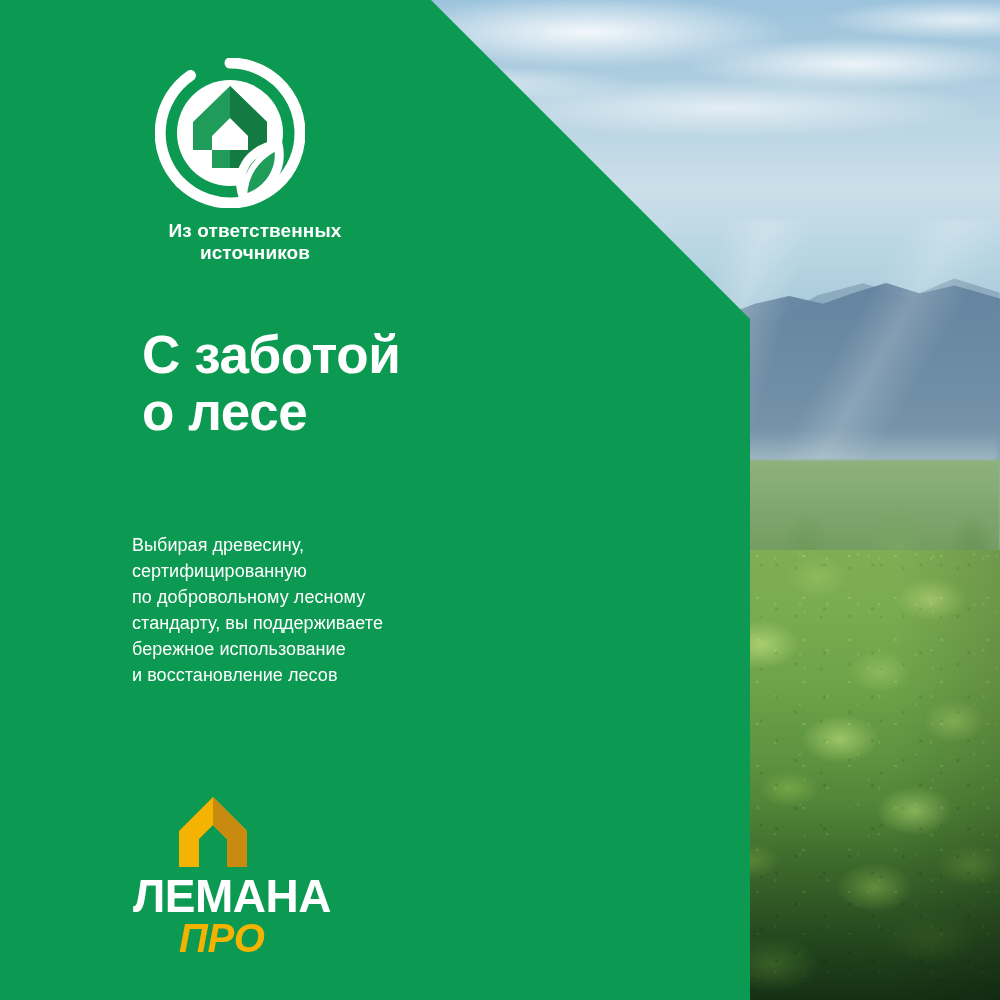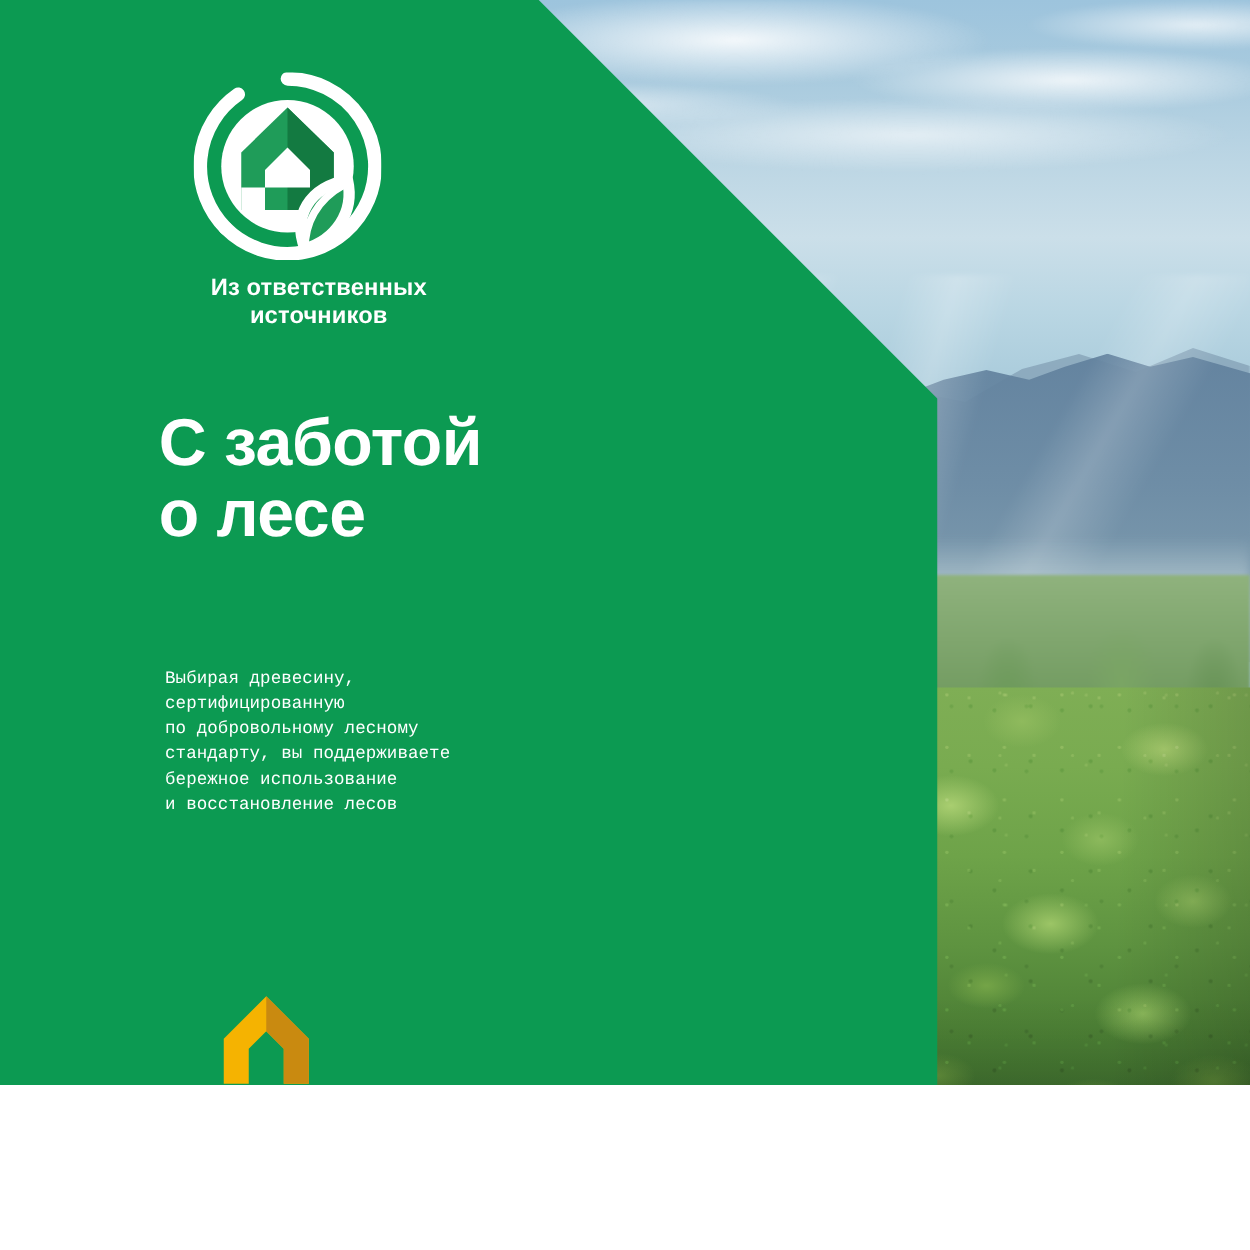--- a/index.html
+++ b/index.html
@@ -5,21 +5,21 @@
 <style>
   * { margin:0; padding:0; box-sizing:border-box; }
   html,body { background:#ffffff; }
   body {
     width:1000px; height:1000px; overflow:hidden;
     font-family:"Liberation Sans","DejaVu Sans",sans-serif;
     position:relative;
   }
   #poster {
     position:relative;
-    width:1000px; height:868px;
+    width:1000px; height:1000px;
     overflow:hidden;
     background:#7f1d1d;
   }
 
   
   .photo {
     position:absolute;
     top:0; right:0;
     width:570px; height:1000px;
     overflow:hidden;
@@ -183,39 +183,38 @@
     color:#ffffff;
     font-size:19px;
     font-weight:bold;
     line-height:1.17;
     letter-spacing:.1px;
     white-space:pre-line;
   }
 
   
   .headline {
-    position:absolute; left:127px; top:326px;
+    position:absolute; left:142px; top:326px;
     color:#ffffff;
     font-size:53px;
     font-weight:bold;
     line-height:1.08;
     letter-spacing:-.4px;
     white-space:pre-line;
   }
 
   
   .body-copy {
     position:absolute; left:132px; top:533px;
     color:#ffffff;
-    font-size:14px;
+    font-size:18px;
     font-weight:normal;
     line-height:1.44;
     letter-spacing:.05px;
     white-space:pre-line;
-    font-family:Liberation Mono, monospace;
   }
 
   
   .brand { position:absolute; left:133px; top:795px; width:240px; }
   .brand-house { display:block; width:72px; height:74px; margin-left:44px; }
   .brand-name {
     margin-top:4px;
     color:#ffffff;
     font-size:46px;
     font-weight:bold;
@@ -286,17 +285,18 @@
 по добровольному лесному
 стандарту, вы поддерживаете
 бережное использование
 и восстановление лесов</p>
 
     <div class="brand">
       <svg class="brand-house" viewBox="0 0 72 74" aria-hidden="true">
         <path d="M36 2 L70 36 L70 72 L50 72 L50 44 L36 30 L22 44 L22 72 L2 72 L2 36 Z" fill="#f5b301"></path>
         <path d="M36 2 L70 36 L70 72 L50 72 L50 44 L36 30 Z" fill="#c98a10"></path>
       </svg>
+      <div class="brand-name">ЛЕМАНА</div>
       <div class="brand-sub">ПРО</div>
     </div>
 
   </div>
 </div>
 
 </body></html>

